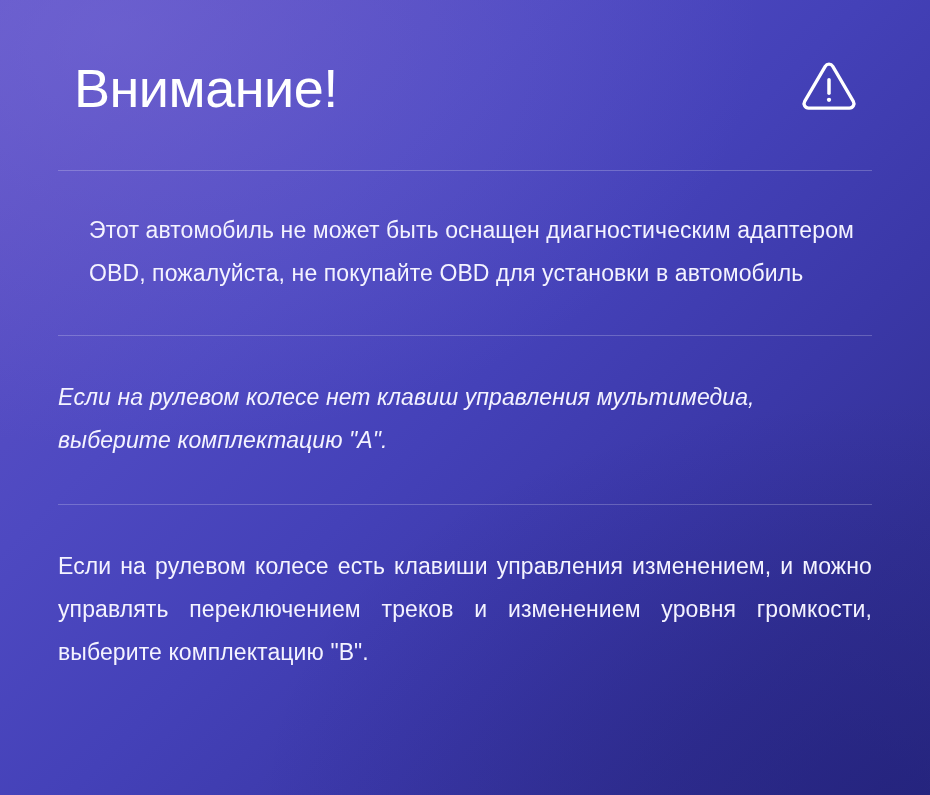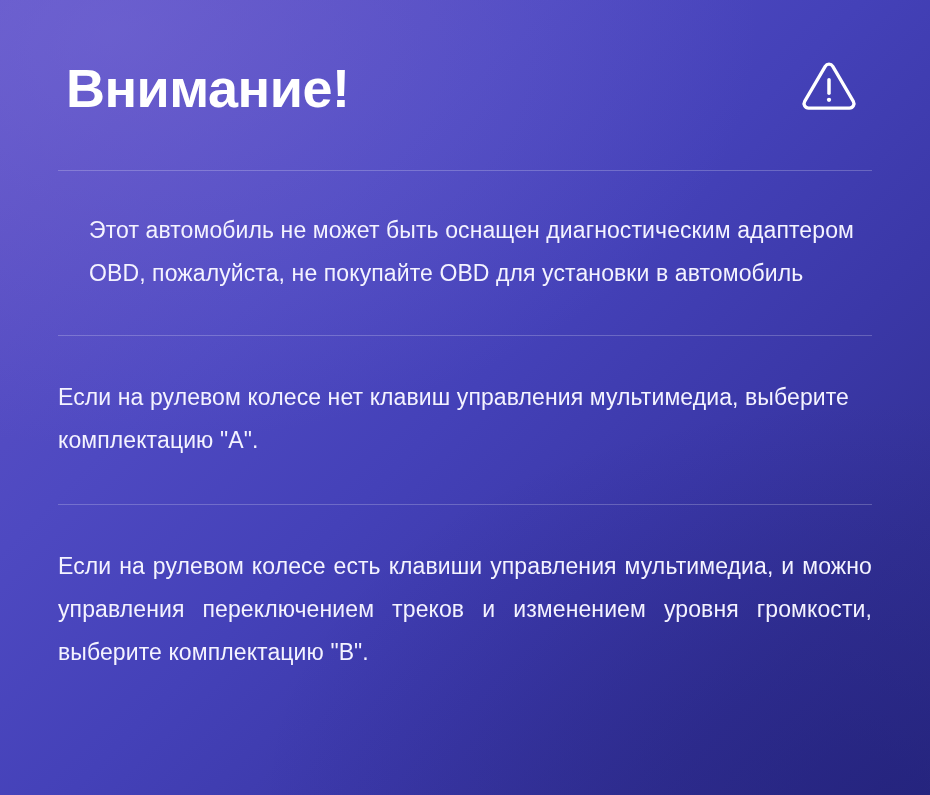--- a/index.html
+++ b/index.html
@@ -56,24 +56,24 @@
   .notice-header {
     display: flex;
     align-items: center;
     justify-content: space-between;
     height: 170px;
     padding-top: 6px;
     box-sizing: border-box;
   }
 
   .notice-title {
-    margin: 8px;
+    margin: 16px;
     font-size: 54px;
     line-height: 1;
-    font-weight: 700;
+    font-weight: 400;
     letter-spacing: -0.5px;
     color: #ffffff;
     white-space: nowrap;
   }
 
   .warning-icon {
     width: 62px;
     height: 62px;
     flex: 0 0 auto;
     margin-right: 12px;
@@ -104,20 +104,21 @@
 
   .para-block.first {
     padding-top: 38px;
     padding-bottom: 40px;
     margin-left: 31px;
   }
 
   .para-block.second {
     padding-top: 40px;
     padding-bottom: 42px;
+    font-style: italic;
   }
 
   .para-block.third {
     padding-top: 40px;
     padding-bottom: 40px;
   }
 
   .justify {
     text-align: justify;
     text-align-last: left;
@@ -151,18 +152,18 @@
 
       <hr class="divider">
 
       <div class="para-block second">
         <p>Если на рулевом колесе нет клавиш управления мультимедиа, выберите комплектацию "A".</p>
       </div>
 
       <hr class="divider">
 
       <div class="para-block third">
-        <p class="justify">Если на рулевом колесе есть клавиши управления мультимедиа, и можно управления переключением треков и изменением уровня громкости, выберите комплектацию "B".</p>
+        <p class="justify">Если на рулевом колесе есть клавиши управления изменением, и можно управлять переключением треков и изменением уровня громкости, выберите комплектацию "B".</p>
       </div>
 
     </div>
   </div>
 </div>
 
 </body></html>

